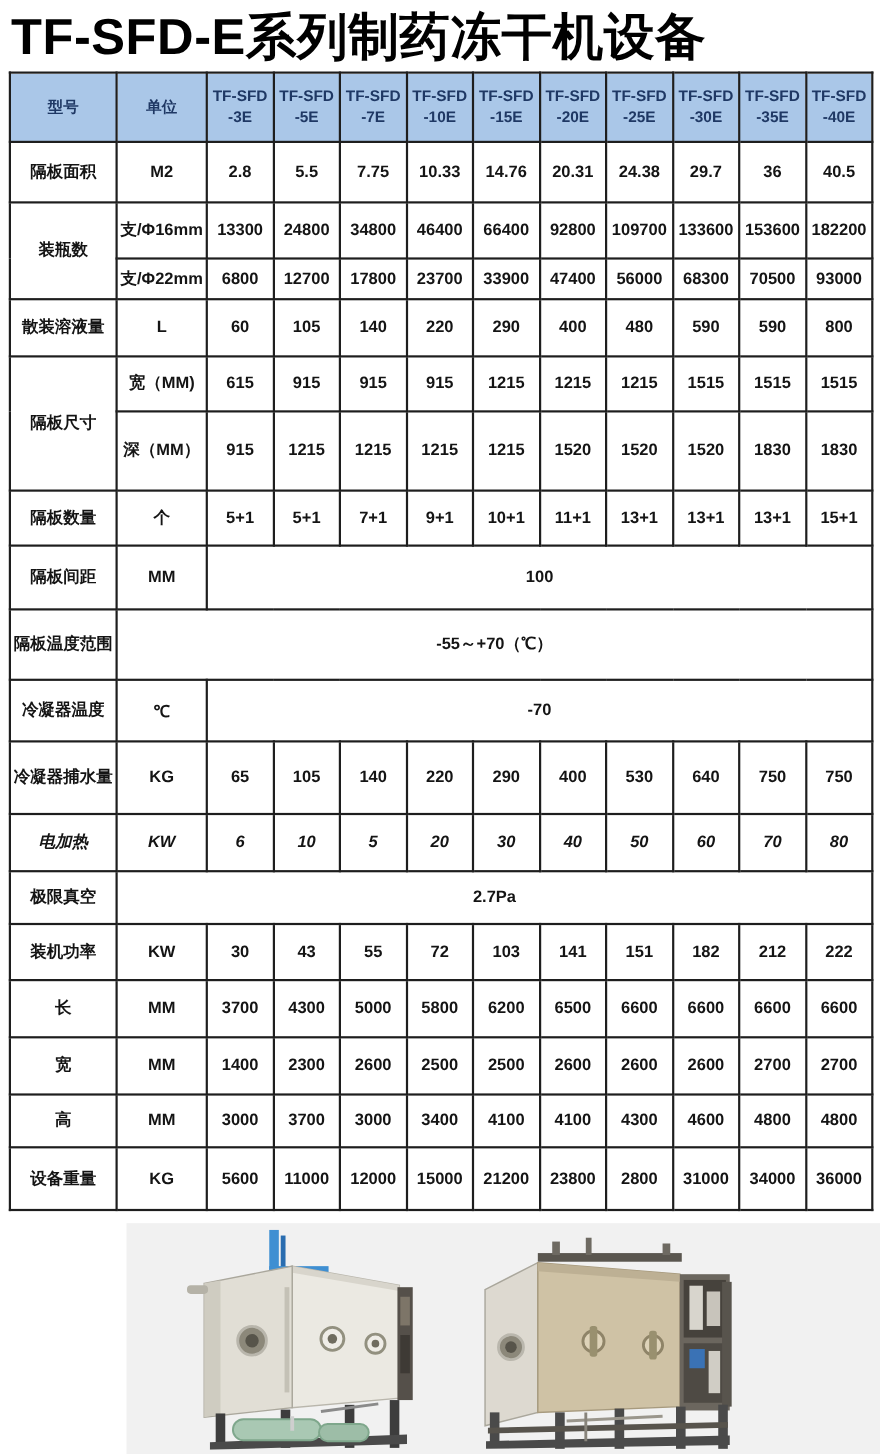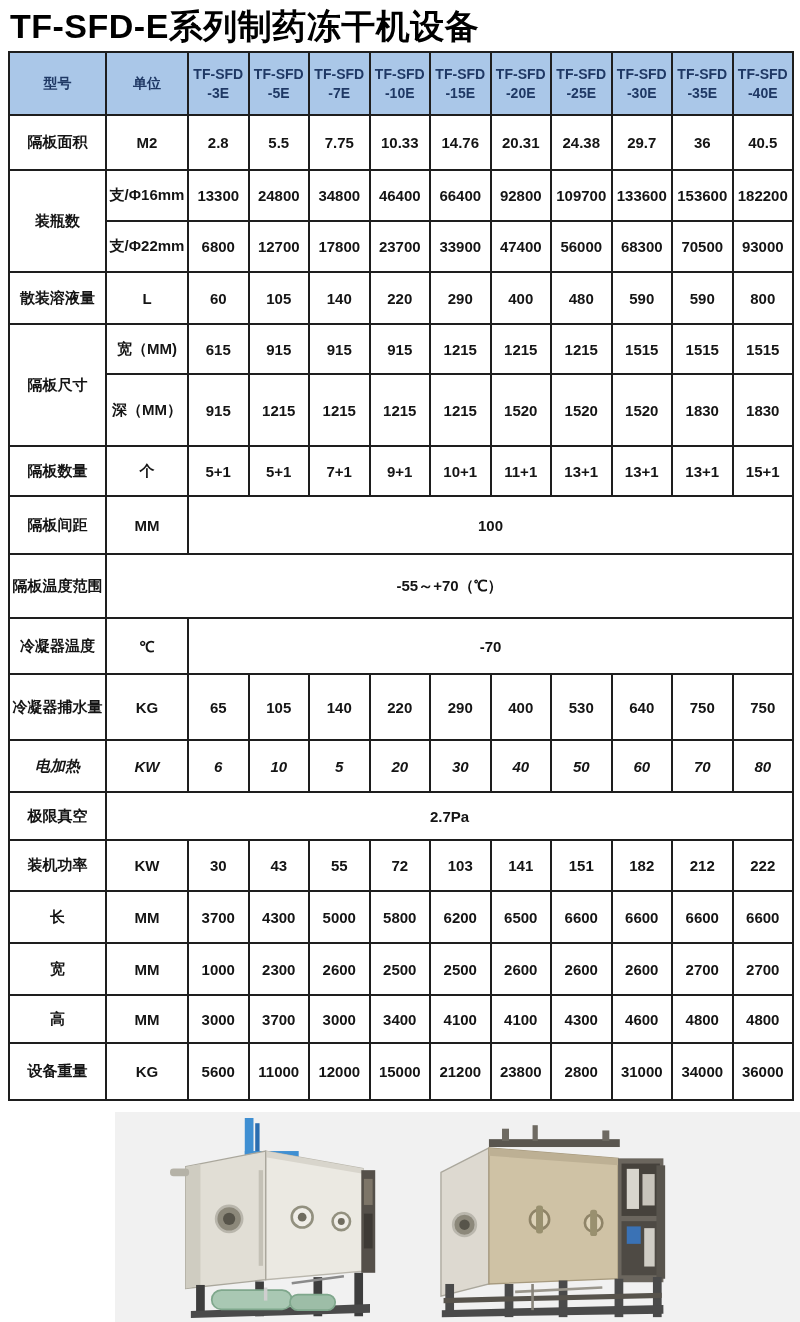--- a/index.html
+++ b/index.html
@@ -1,21 +1,21 @@
 <!DOCTYPE html>
 <html><head>
 <meta charset="utf-8">
 <style>
   html,body{margin:0;padding:0;background:#ffffff;}
   body{width:800px;height:1322px;position:relative;font-family:"Liberation Sans",sans-serif;overflow:hidden;}
 
   .page-title{
     padding:8px 0 6px 10px;
     font-family:"Liberation Sans",sans-serif;
-    font-size:34px;
+    font-size:46px;
     font-weight:800;
     letter-spacing:0.5px;
     color:#000000;
     line-height:1.1;
     white-space:nowrap;
   }
 
   table.spec{
     border-collapse:collapse;
     table-layout:fixed;
@@ -150,21 +150,21 @@
         <td>24800</td>
         <td>34800</td>
         <td>46400</td>
         <td>66400</td>
         <td>92800</td>
         <td>109700</td>
         <td>133600</td>
         <td>153600</td>
         <td>182200</td>
       </tr>
-      <tr style="height: 51px;">
+      <tr style="height: 37px;">
         <td class="unit">支/Φ22mm</td>
         <td>6800</td>
         <td>12700</td>
         <td>17800</td>
         <td>23700</td>
         <td>33900</td>
         <td>47400</td>
         <td>56000</td>
         <td>68300</td>
         <td>70500</td>
@@ -295,21 +295,21 @@
         <td>6200</td>
         <td>6500</td>
         <td>6600</td>
         <td>6600</td>
         <td>6600</td>
         <td>6600</td>
       </tr>
       <tr style="height: 52px;">
         <td class="lbl">宽</td>
         <td class="unit">MM</td>
-        <td>1000</td>
+        <td>1400</td>
         <td>2300</td>
         <td>2600</td>
         <td>2500</td>
         <td>2500</td>
         <td>2600</td>
         <td>2600</td>
         <td>2600</td>
         <td>2700</td>
         <td>2700</td>
       </tr>

